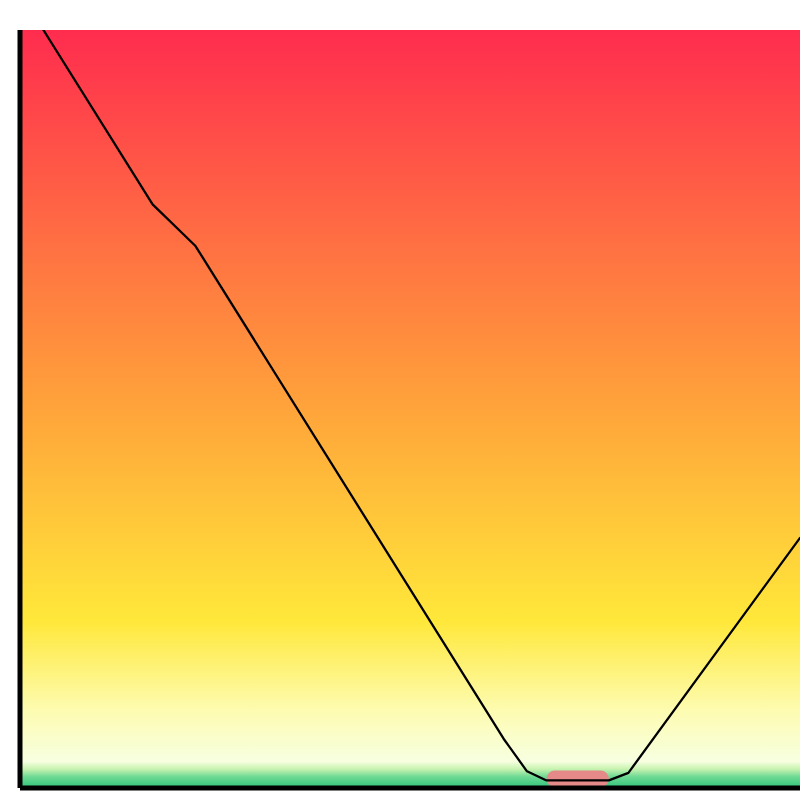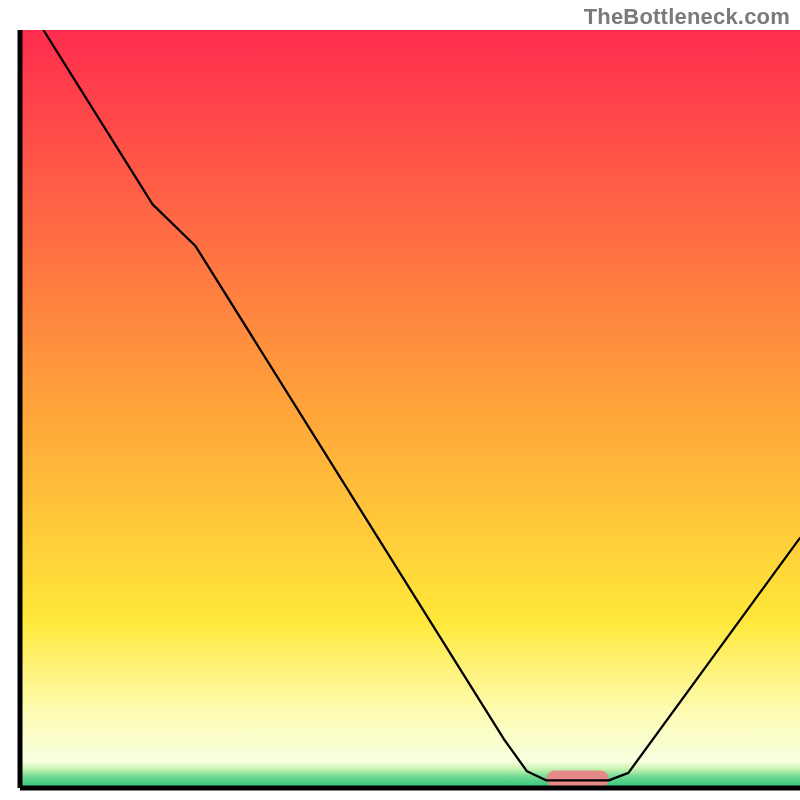--- a/index.html
+++ b/index.html
@@ -55,14 +55,13 @@
     <g id="plot-group" clip-path="url(#plot-clip)">
       <rect id="plot-bg" fill="url(#bg-grad)" x="20" y="30" width="780" height="758"></rect>
       <rect id="marker-rect" x="546.5" y="770.566" width="62.39999999999998" height="16.67599999999993" rx="8.34" fill="#e58a88"></rect>
       <path id="curve-path" fill="none" d="M 43.4 30 L 152.60000000000002 204.34000000000003 L 195.5 246.02999999999997 L 503.6 738.73 L 527 771.324 L 546.5 780.42 L 608.9 780.42 L 628.4 772.84 L 800 537.86" stroke="#000000" stroke-width="2.3" stroke-linejoin="round" stroke-linecap="round"></path>
     </g>
 
     <line id="axis-x" x1="20" y1="788" x2="800" y2="788" stroke="#000000" stroke-width="5"></line>
     <line id="axis-y" x1="20" y1="30" x2="20" y2="788" stroke="#000000" stroke-width="5"></line>
   </svg>
 
-  <div class="watermark">TheBottleneck.com</div>
 </div>
 
 </body></html>

